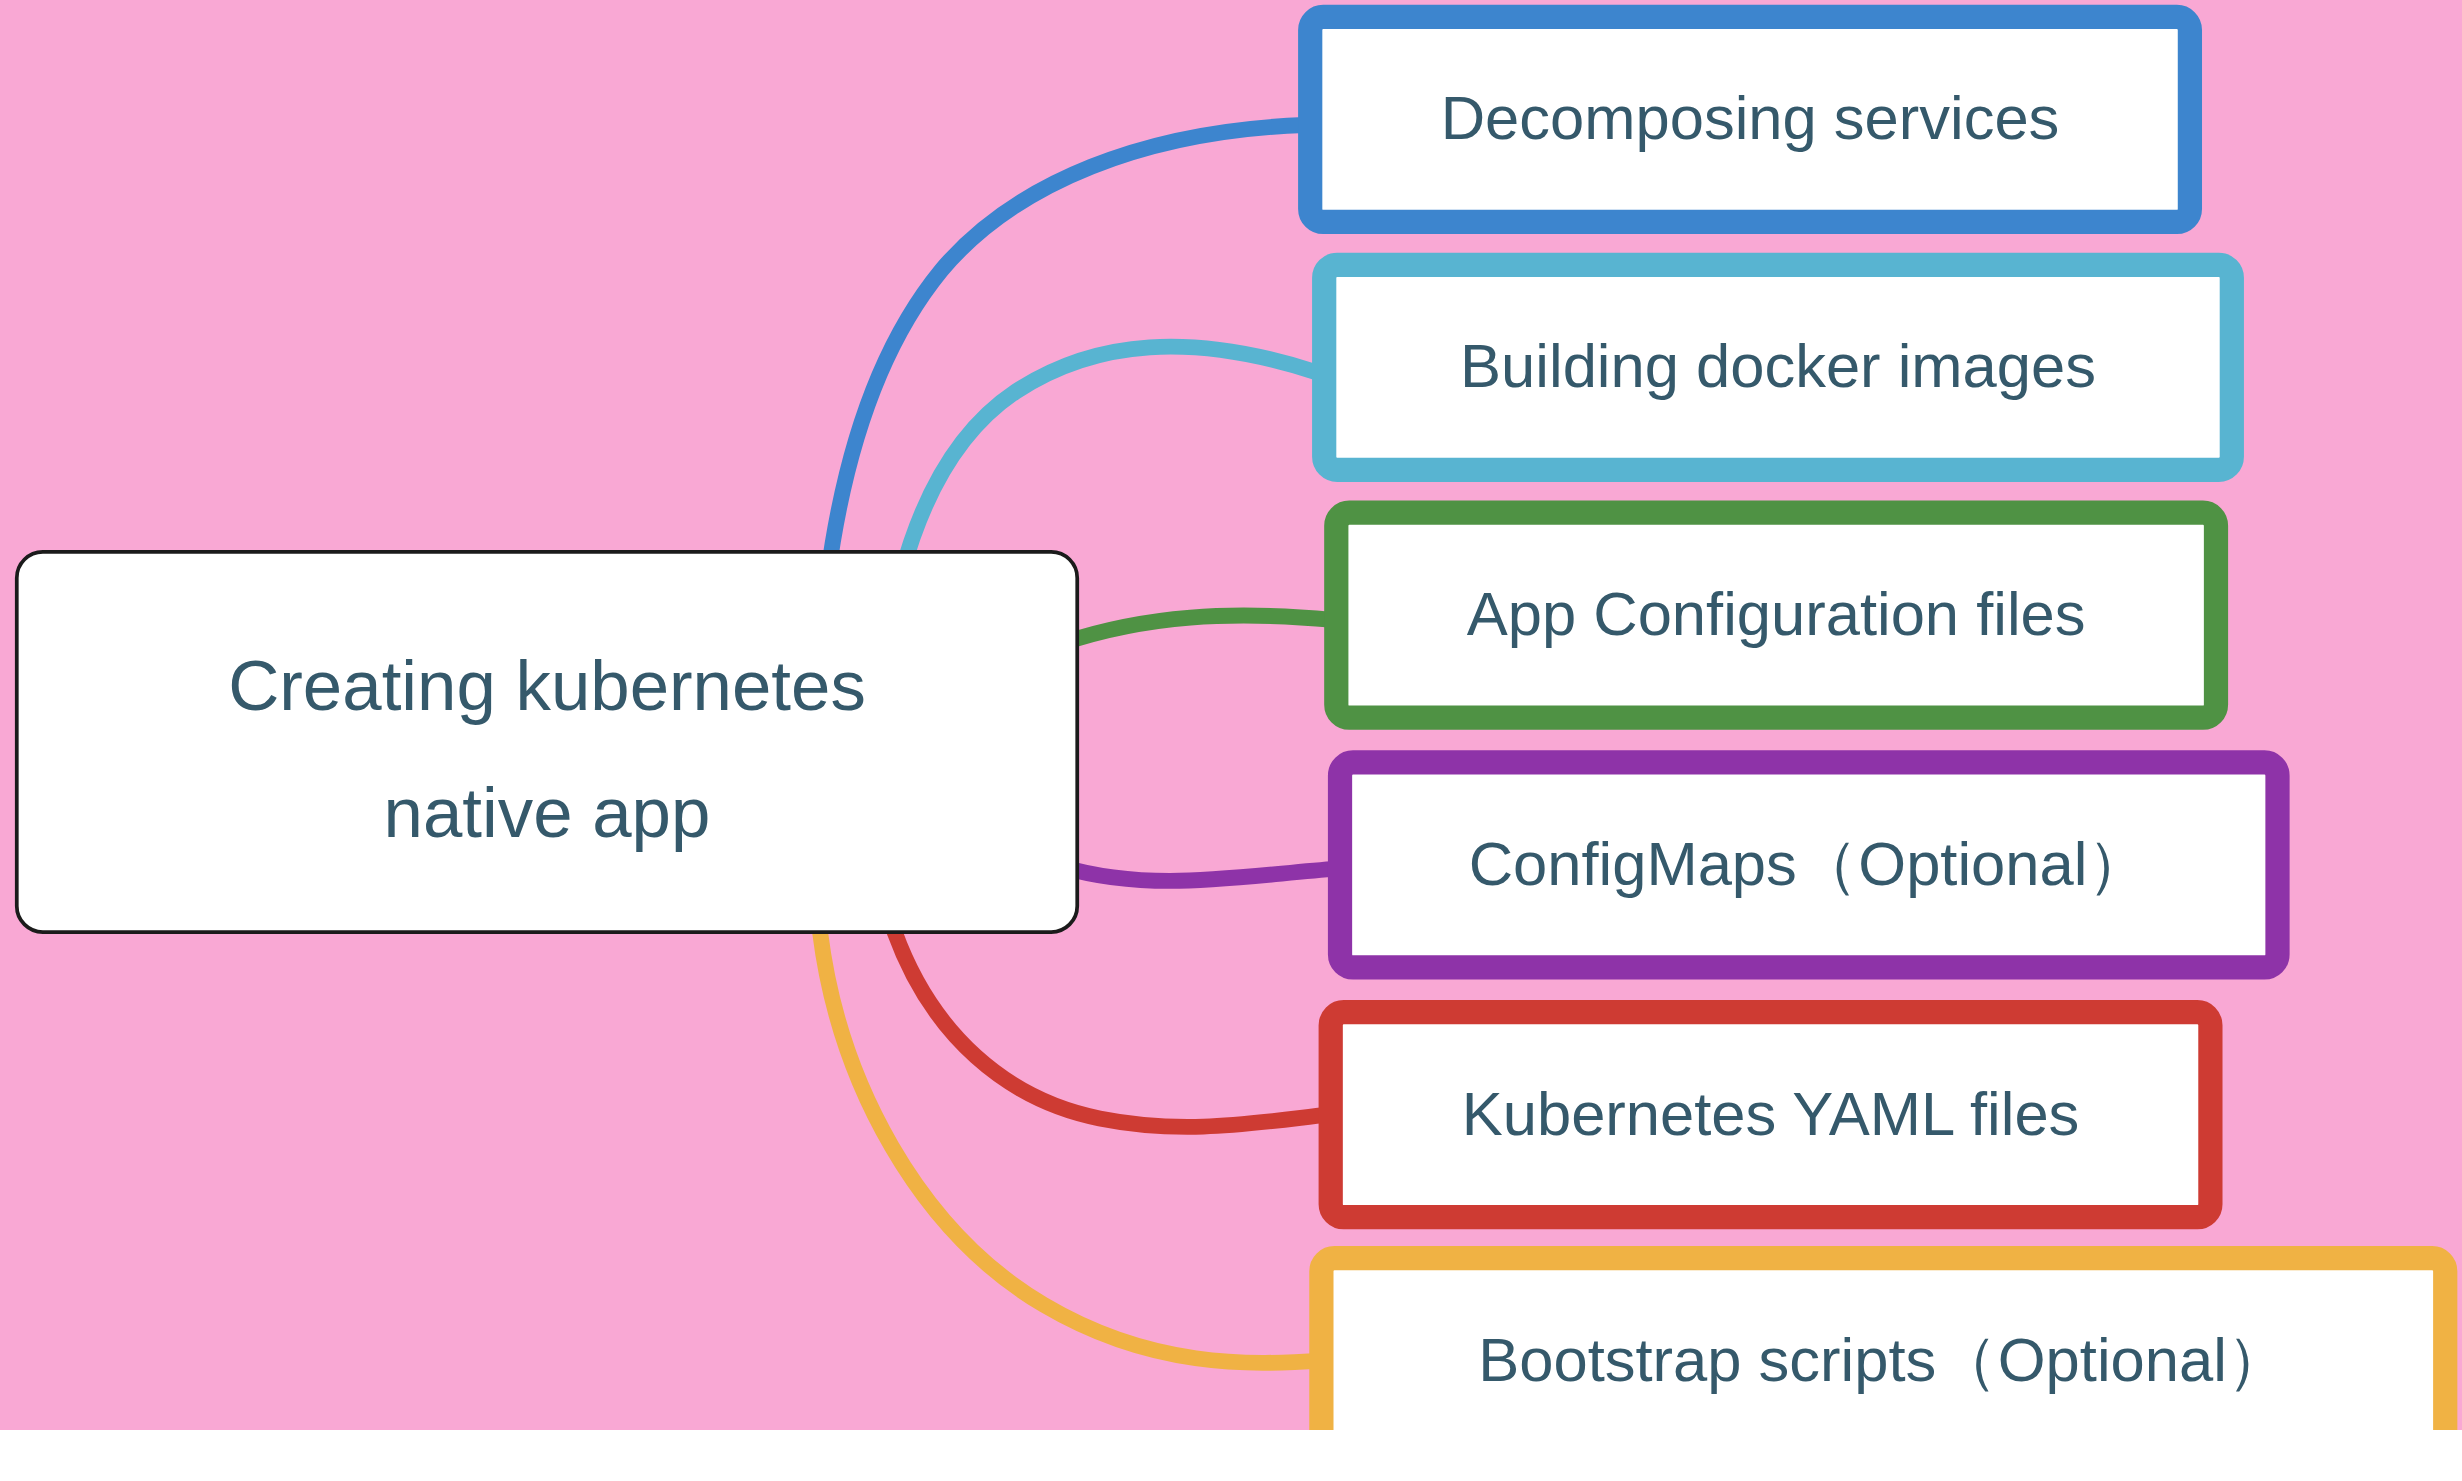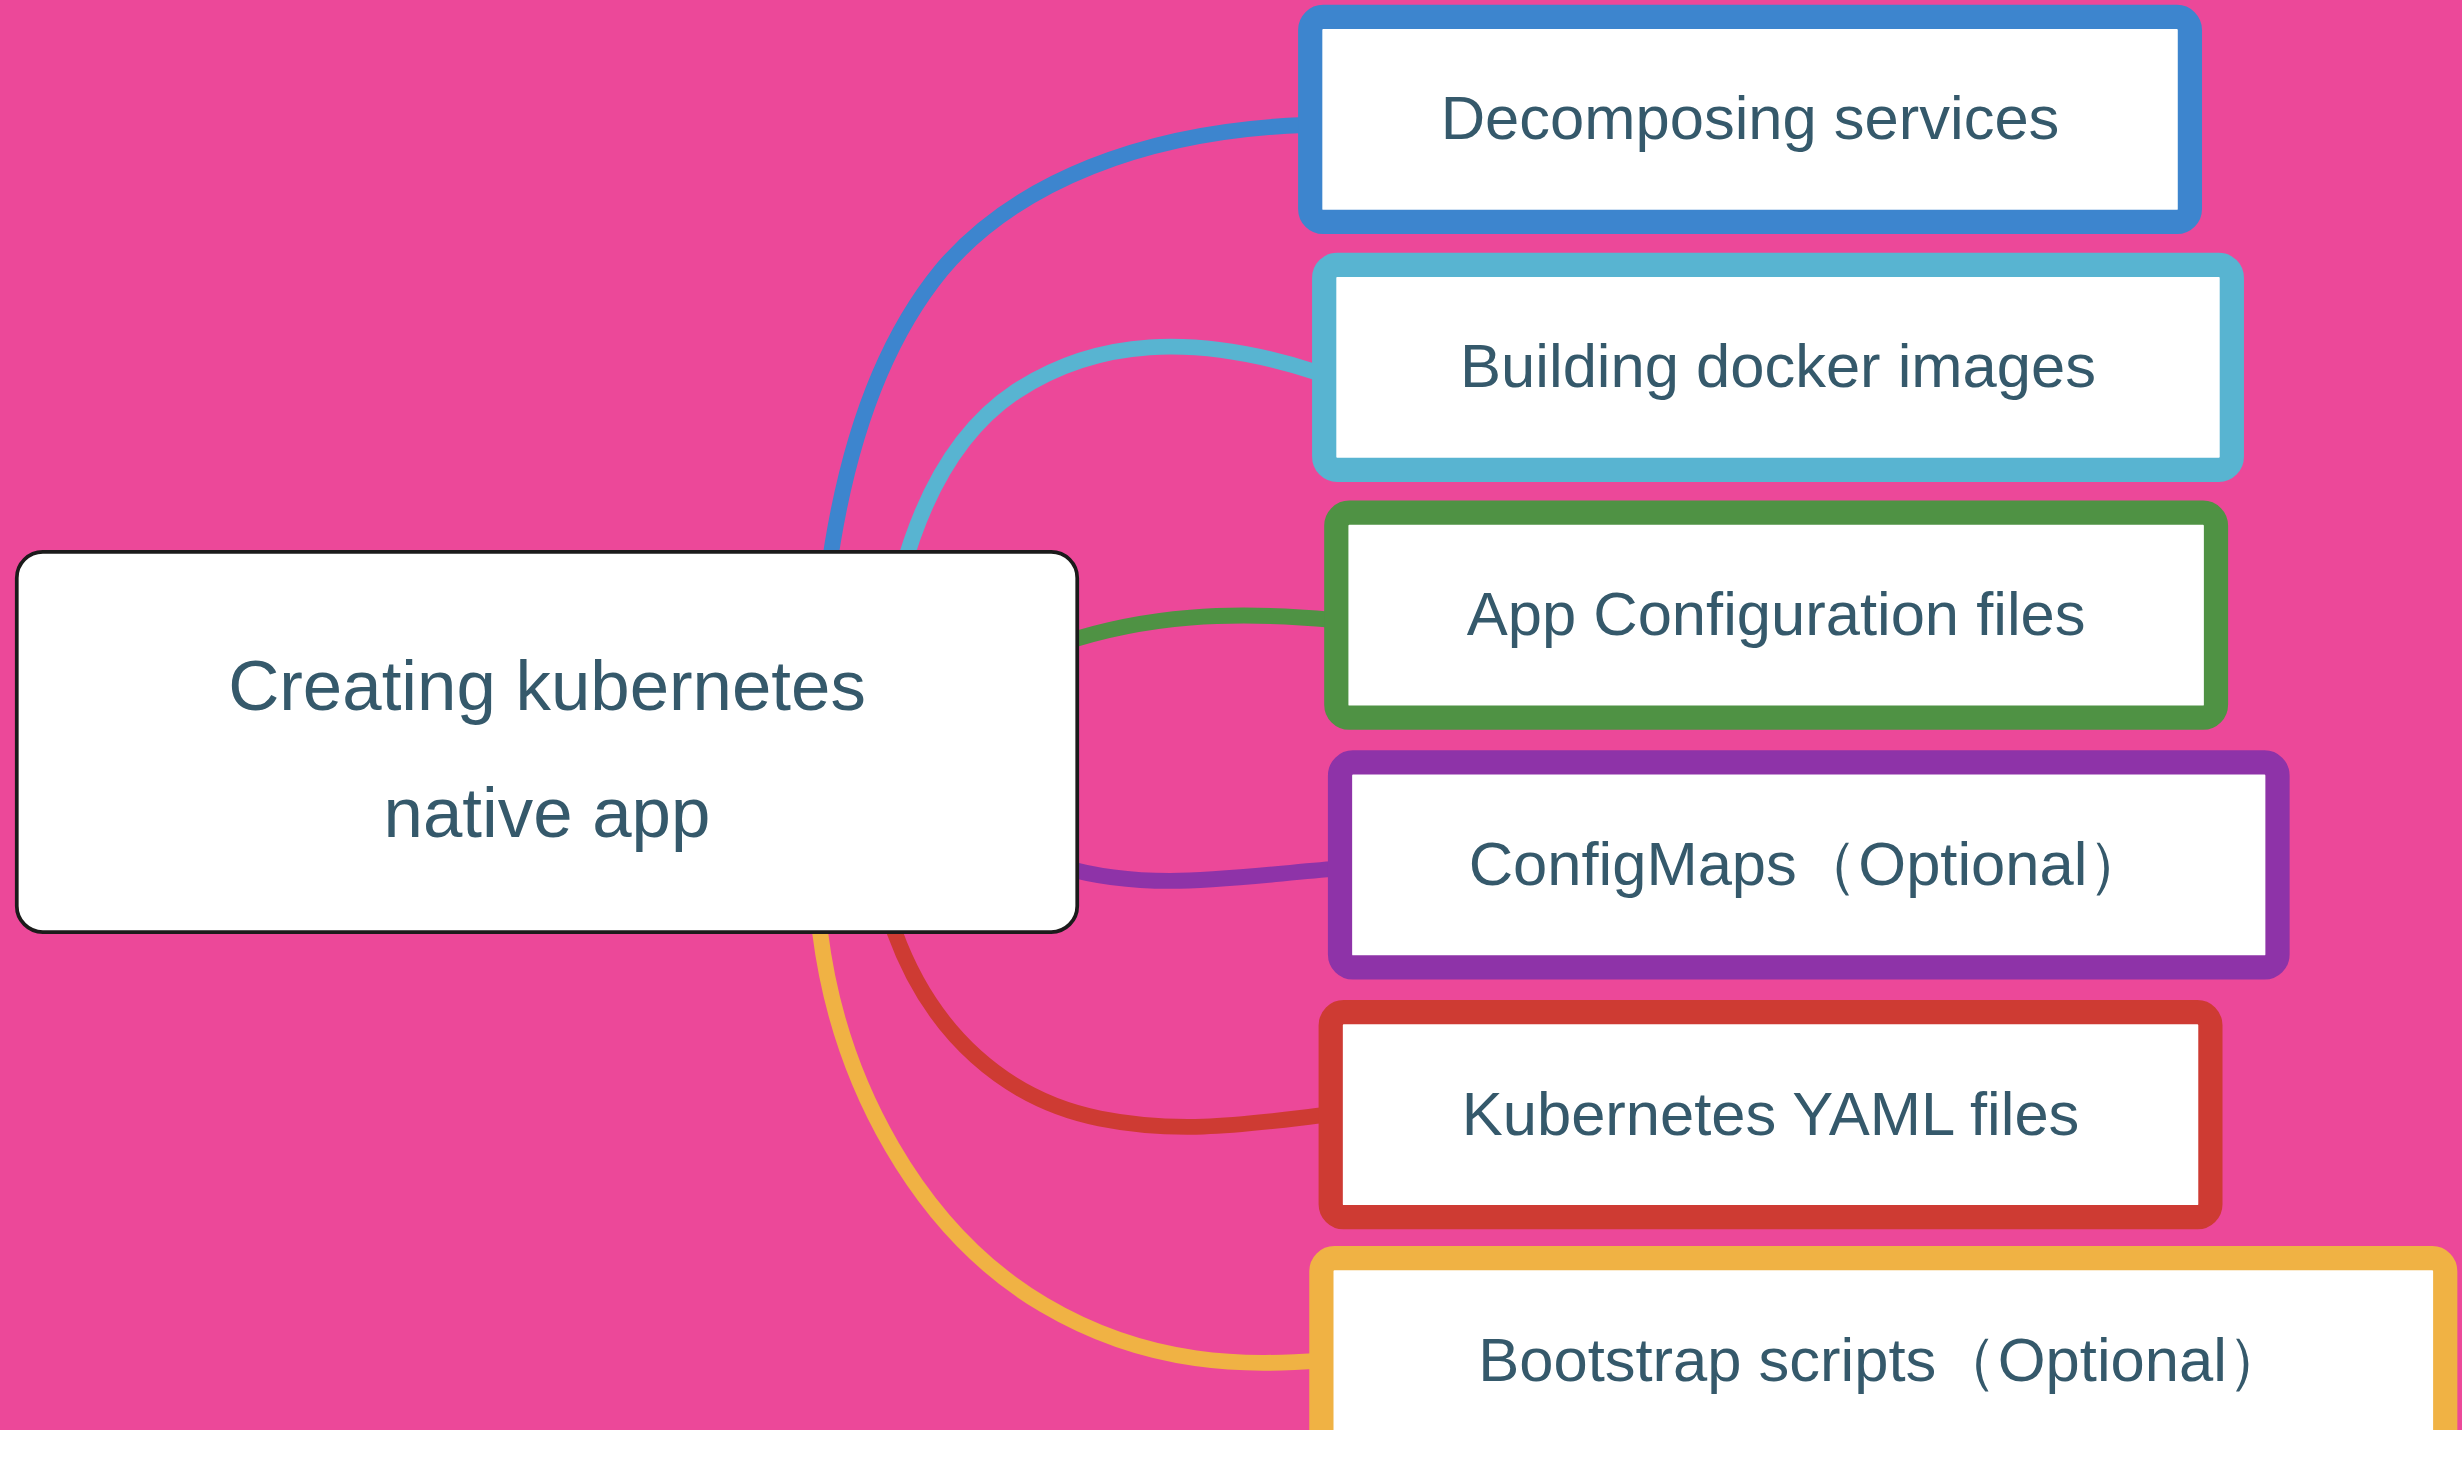--- a/index.html
+++ b/index.html
@@ -7,21 +7,21 @@
     padding: 0;
     background: #ffffff;
   }
   body {
     font-family: "Liberation Sans", sans-serif;
   }
   #canvas {
     position: relative;
     width: 2462px;
     height: 1430px;
-    background: #ec4899;
+    background: #f9a8d4;
     overflow: hidden;
   }
   #mindmap-svg {
     position: absolute;
     inset: 0;
     width: 2462px;
     height: 1482px;
     display: block;
   }
   .edge {

